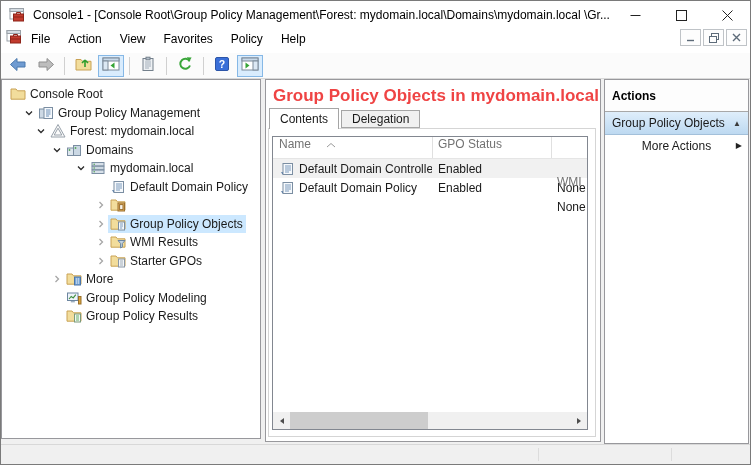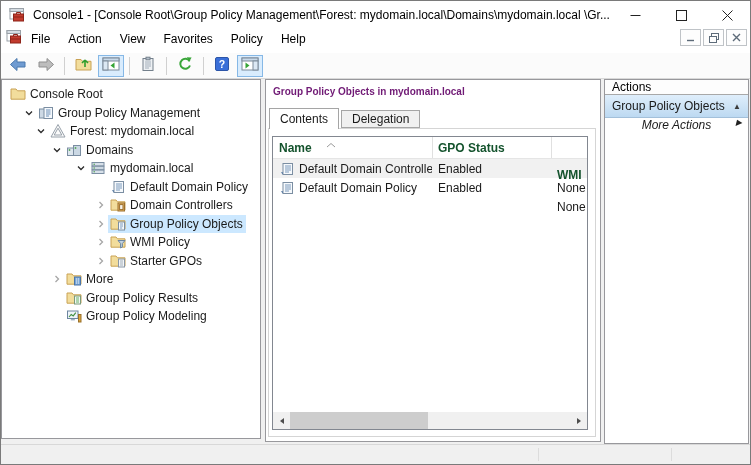--- a/index.html
+++ b/index.html
@@ -37,49 +37,49 @@
   .trow.selected .hl{background:#cce8ff;}
   .tlabel{margin-left:4px;}
   .lvl0{padding-left:6px;}
   .lvl1{padding-left:20px;}
   .lvl2{padding-left:32px;}
   .lvl3{padding-left:48px;}
   .lvl4{padding-left:72px;}
   .lvl5{padding-left:92px;}
   
   .center-pane{position:absolute;left:264px;top:0;width:336px;height:363px;background:#fff;border:1px solid #98989c;}
-  .pane-title{position:absolute;left:7px;top:6px;font-weight:bold;font-size:10px;color:#701a75;white-space:nowrap;}
+  .pane-title{position:absolute;left:7px;top:6px;font-weight:bold;font-size:17px;color:#ef4444;white-space:nowrap;}
   .tabs{position:absolute;left:3px;top:28px;height:21px;display:flex;align-items:center;z-index:2;}
   .tab{padding:0 10px;display:flex;align-items:center;border:1px solid #a5a5a5;}
   .tab.active{height:21px;background:#fff;border-bottom:none;position:relative;z-index:3;}
   .tab.inactive{height:18px;background:#f0f0f0;margin-left:2px;}
   .tabpage{position:absolute;left:2px;right:4px;top:48px;bottom:4px;border:1px solid #d5d5d5;background:#fff;}
   .listview{position:absolute;left:3px;right:7px;top:7px;bottom:6px;border:1px solid #828790;background:#fff;overflow:hidden;}
   .lv-header{position:relative;height:22px;display:flex;border-bottom:1px solid #e5e5e5;background:#fff;}
-  .hcell{display:flex;align-items:center;padding-left:6px;color:#14532d;font-weight:bold;}
+  .hcell{display:flex;padding-left:6px;color:#737373;}
   .hdiv{position:absolute;top:0;bottom:0;width:1px;background:#e0e0e0;}
   .sortchev{position:absolute;left:52px;top:0;}
   .c1{width:159px;flex:0 0 159px;}
   .c2{width:119px;flex:0 0 119px;}
   .c3{flex:1;margin-top:38px;}
   .lvrow{height:19px;display:flex;align-items:center;}
   .lvrow.alt{background:#f1f1f1;}
   .cell{display:flex;align-items:center;padding-left:6px;overflow:hidden;white-space:nowrap;}
   .cell .ti{margin:0 4px 0 0;}
   .hscroll{position:absolute;left:0;right:0;bottom:0;height:17px;background:#f0f0f0;}
   .sb-arrow{position:absolute;top:0;width:17px;height:17px;display:flex;align-items:center;justify-content:center;}
   .sb-arrow.left{left:0;}
   .sb-arrow.right{right:0;}
   .sb-thumb{position:absolute;left:17px;top:0;width:138px;height:17px;background:#cdcdcd;}
   
   .actions-pane{position:absolute;left:603px;top:0;width:145px;height:365px;background:#fff;border:1px solid #98989c;}
-  .actions-header{height:15px;display:flex;align-items:center;padding-left:7px;font-weight:normal;color:#000;border-bottom:1px solid #a8a8a8;background:#fdfdfd;}
+  .actions-header{height:32px;display:flex;align-items:center;padding-left:7px;font-weight:bold;color:#000;border-bottom:1px solid #a8a8a8;background:#fdfdfd;}
   .actions-section{height:23px;display:flex;align-items:center;padding:0 7px;background:linear-gradient(#dfeefb,#bdd9f1);border-bottom:1px solid #a3c0da;color:#1a1a1a;}
   .actions-section .glyph{margin-left:auto;font-size:8px;color:#3a3a3a;}
-  .more-actions{height:21px;position:relative;display:flex;align-items:flex-start;justify-content:center;color:#1a1a1a;font-style:italic;}
+  .more-actions{height:21px;position:relative;display:flex;align-items:center;justify-content:center;color:#1a1a1a;}
   .more-actions .glyph{position:absolute;right:6px;font-size:8px;color:#222;}
   
   .statusbar{position:absolute;left:0;right:0;bottom:0;height:20px;background:#f0f0f0;border-top:1px solid #d8d8d8;}
   .status-sep{position:absolute;top:3px;bottom:3px;width:1px;background:#dcdcdc;}
 </style>
 </head>
 <body>
 
 <div class="window">
 
@@ -304,21 +304,20 @@
             <svg width="10" height="10">
               <path d="M3.5 2 L6.5 5 L3.5 8" fill="none" stroke="#a6a6a6" stroke-width="1.3"></path>
             </svg>
           </span>
         <span class="hl">
             <span class="ti"><svg width="16" height="16" viewBox="0 0 16 16">
                 <path d="M1 4.8 L1 3 L6 3 L7.5 4.8 L15 4.8 L15 13.2 L1 13.2 Z" fill="#f2dd9c" stroke="#c9a254"></path>
                 <rect x="8" y="6" width="6.5" height="8" fill="#e8b765" stroke="#9a6f2f"></rect>
                 <rect x="9.6" y="7.6" width="3.4" height="5" fill="#f7f3ec" stroke="#9a6f2f"></rect>
               </svg></span>
-        <span class="tlabel">Domain Controllers</span>
           </span>
       </div>
 
       <div class="trow lvl5 selected">
         <span class="chev">
             <svg width="10" height="10">
               <path d="M3.5 2 L6.5 5 L3.5 8" fill="none" stroke="#a6a6a6" stroke-width="1.3"></path>
             </svg>
           </span>
         <span class="hl">
@@ -335,21 +334,21 @@
         <span class="chev">
             <svg width="10" height="10">
               <path d="M3.5 2 L6.5 5 L3.5 8" fill="none" stroke="#a6a6a6" stroke-width="1.3"></path>
             </svg>
           </span>
         <span class="hl">
             <span class="ti"><svg width="16" height="16" viewBox="0 0 16 16">
                 <path d="M1 4.8 L1 3 L6 3 L7.5 4.8 L15 4.8 L15 13.2 L1 13.2 Z" fill="#f2dd9c" stroke="#c9a254"></path>
                 <path d="M8 6.5 h7 L12.4 9.5 v3.4 l-1.8 1.1 v-4.5 Z" fill="#c3d2e0" stroke="#6d86a0"></path>
               </svg></span>
-        <span class="tlabel">WMI Policy</span>
+        <span class="tlabel">WMI Results</span>
           </span>
       </div>
 
       <div class="trow lvl5">
         <span class="chev">
             <svg width="10" height="10">
               <path d="M3.5 2 L6.5 5 L3.5 8" fill="none" stroke="#a6a6a6" stroke-width="1.3"></path>
             </svg>
           </span>
         <span class="hl">
@@ -368,45 +367,45 @@
               <path d="M3.5 2 L6.5 5 L3.5 8" fill="none" stroke="#a6a6a6" stroke-width="1.3"></path>
             </svg>
           </span>
         <span class="hl">
             <span class="ti"><svg width="16" height="16" viewBox="0 0 16 16">
                 <path d="M1 4.8 L1 3 L6 3 L7.5 4.8 L15 4.8 L15 13.2 L1 13.2 Z" fill="#f2dd9c" stroke="#c9a254"></path>
                 <rect x="8.5" y="6" width="6" height="8" fill="#7aa7d8" stroke="#4a75a8"></rect>
                 <path d="M10 8 h3 M10 10 h3 M10 12 h3" stroke="#ffffff" stroke-width="0.9" stroke-dasharray="1.2 0.8"></path>
               </svg></span>
         <span class="tlabel">More</span>
-          </span>
-      </div>
-
-      <div class="trow lvl3">
-        <span class="chev"></span>
-        <span class="hl">
-            <span class="ti"><svg width="16" height="16" viewBox="0 0 16 16">
-                <path d="M1 4.8 L1 3 L6 3 L7.5 4.8 L15 4.8 L15 13.2 L1 13.2 Z" fill="#f2dd9c" stroke="#c9a254"></path>
-                <rect x="8.5" y="6" width="6" height="8" fill="#f3f7f2" stroke="#7b9a7b"></rect>
-                <path d="M10 8 h3 M10 10 h3 M10 12 h3" stroke="#57a85c" stroke-width="0.9"></path>
-              </svg></span>
-        <span class="tlabel">Group Policy Results</span>
           </span>
       </div>
 
       <div class="trow lvl3">
         <span class="chev"></span>
         <span class="hl">
             <span class="ti"><svg width="16" height="16" viewBox="0 0 16 16">
                 <rect x="1.5" y="3" width="10.5" height="7.5" fill="#eef4fa" stroke="#6d86a0"></rect>
                 <path d="M3 9 l2.2-2.6 2 1.5 2.6-3.2" fill="none" stroke="#3f8f3f" stroke-width="1.1"></path>
                 <rect x="4.8" y="11" width="4" height="1.4" fill="#9fb0c0"></rect>
                 <rect x="12.5" y="6.5" width="2.5" height="7.5" fill="#d9a33c" stroke="#99702a"></rect>
               </svg></span>
         <span class="tlabel">Group Policy Modeling</span>
+          </span>
+      </div>
+
+      <div class="trow lvl3">
+        <span class="chev"></span>
+        <span class="hl">
+            <span class="ti"><svg width="16" height="16" viewBox="0 0 16 16">
+                <path d="M1 4.8 L1 3 L6 3 L7.5 4.8 L15 4.8 L15 13.2 L1 13.2 Z" fill="#f2dd9c" stroke="#c9a254"></path>
+                <rect x="8.5" y="6" width="6" height="8" fill="#f3f7f2" stroke="#7b9a7b"></rect>
+                <path d="M10 8 h3 M10 10 h3 M10 12 h3" stroke="#57a85c" stroke-width="0.9"></path>
+              </svg></span>
+        <span class="tlabel">Group Policy Results</span>
           </span>
       </div>
 
     </div>
 
     <div class="center-pane">
       <div class="pane-title">Group Policy Objects in mydomain.local</div>
 
       <div class="tabs">
         <div class="tab active">

